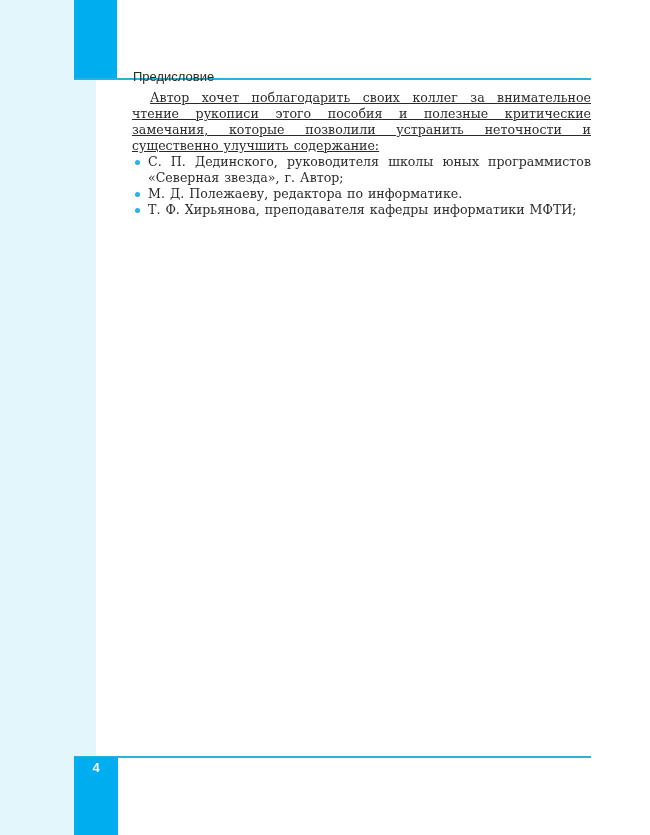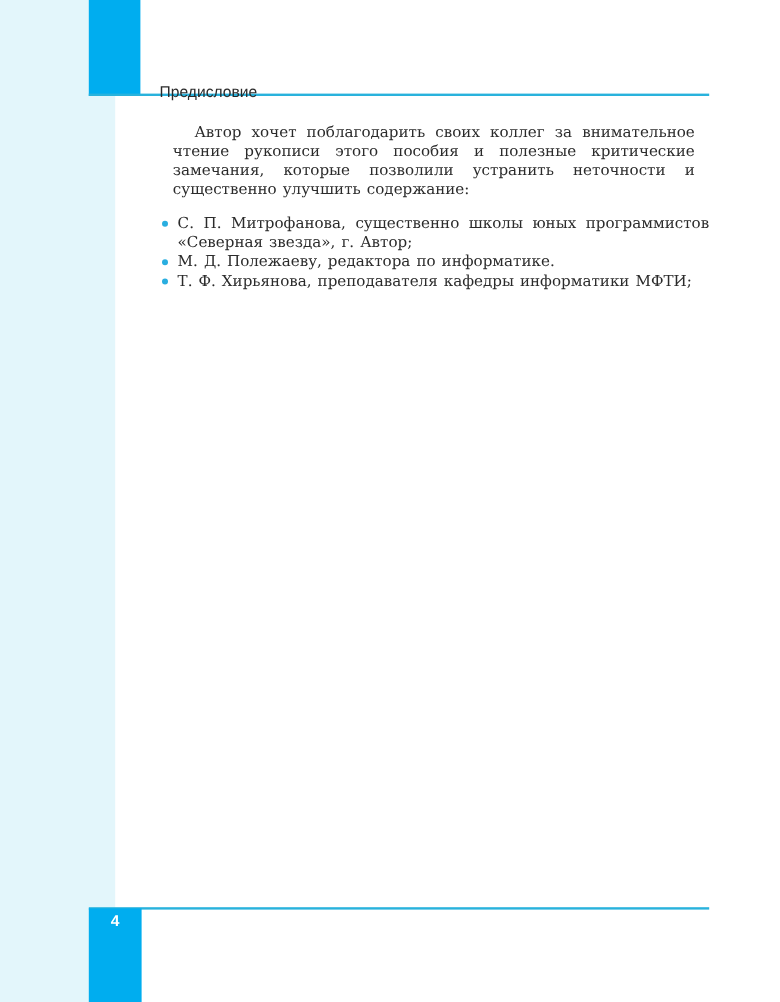--- a/index.html
+++ b/index.html
@@ -49,24 +49,25 @@
     .content {
       position: absolute;
       left: 132px;
       top: 90px;
       width: 459px;
       font-size: 12.6px;
       line-height: 16px;
       color: #2b2b2b;
     }
     .paragraph {
-      margin: 12px;
+      margin: 0;
       text-align: justify;
       text-indent: 18px;
       word-spacing: 1px;
+      text-decoration: underline;
     }
     .bullet-list {
       list-style: none;
       margin: 0;
       padding: 0;
     }
     .bullet-item {
       position: relative;
       padding-left: 16px;
       text-align: justify;
@@ -120,21 +121,21 @@
 <div class="sidebar"></div>
 <div class="top-block"></div>
 <div class="header-line"></div>
 <div class="header-title">Предисловие</div>
 
 <div class="content">
   <p class="paragraph">Автор хочет поблагодарить своих коллег за внимательное чтение рукописи этого пособия и полезные критические замечания, которые позволили устранить неточности и существенно улучшить содержание:</p>
   <ul class="bullet-list">
     <li class="bullet-item spread">
       <span class="bullet-dot"></span>
-      <span class="bullet-first-line">С. П. Митрофанова, существенно школы юных программистов</span>
+      <span class="bullet-first-line">С. П. Дединского, руководителя школы юных программистов</span>
       <span>«Северная звезда», г. Автор;</span>
     </li>
     <li class="bullet-item">
       <span class="bullet-dot"></span>
       <span>М. Д. Полежаеву, редактора по информатике.</span>
     </li>
     <li class="bullet-item">
       <span class="bullet-dot"></span>
       <span>Т. Ф. Хирьянова, преподавателя кафедры информатики МФТИ;</span>
     </li>

